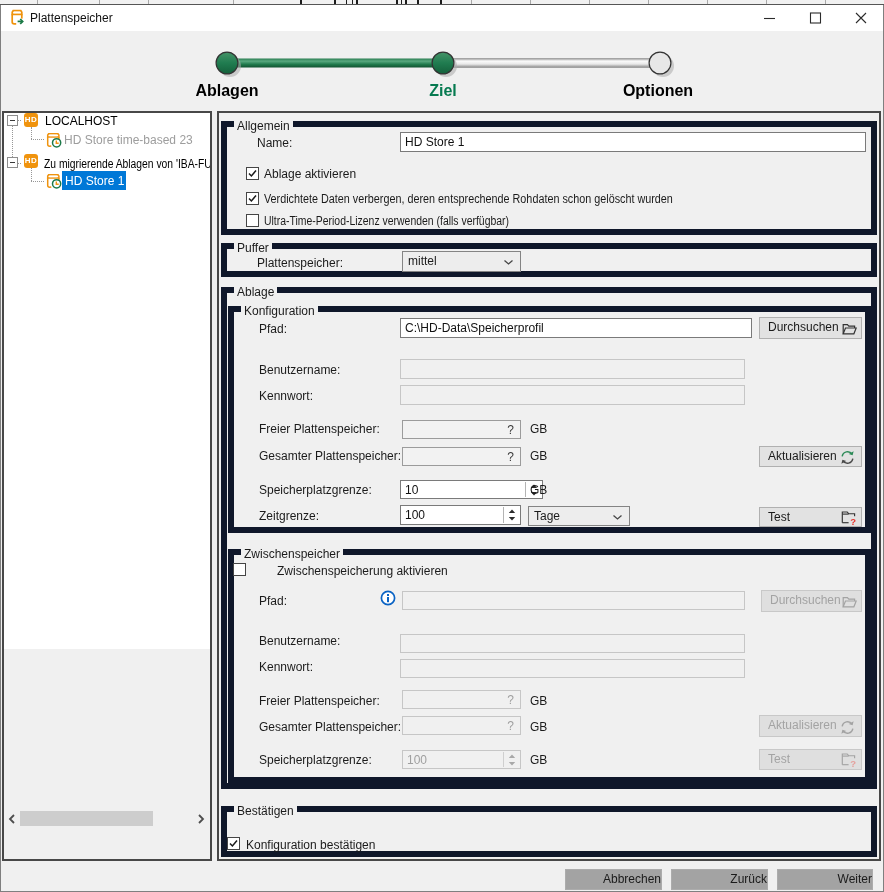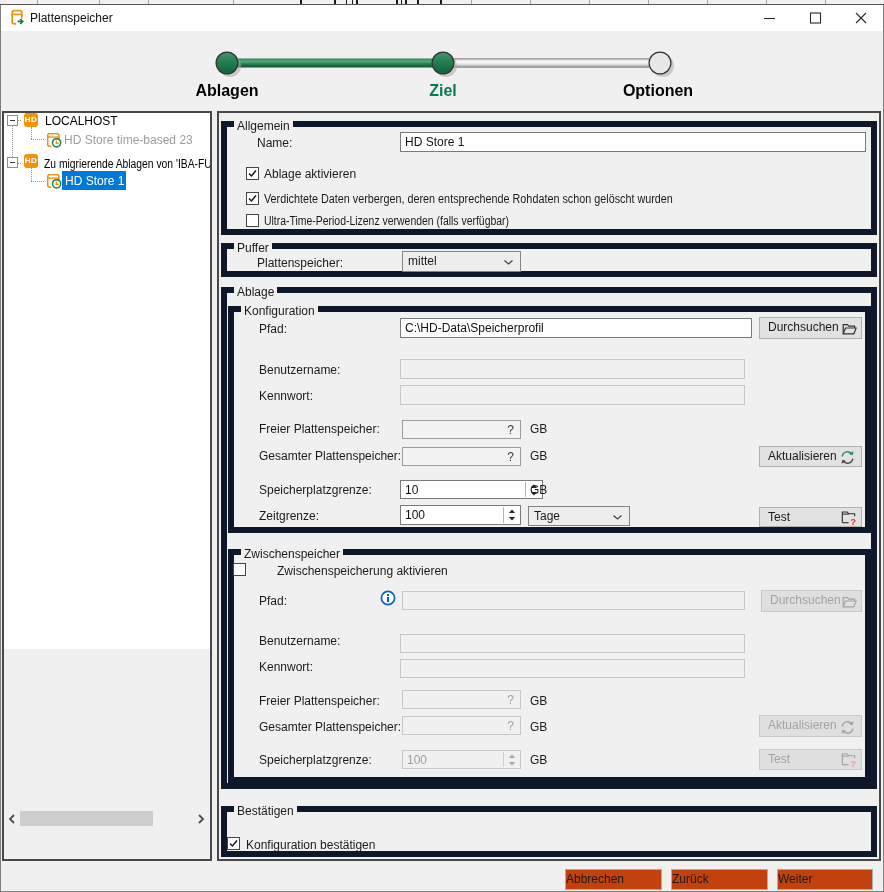--- a/index.html
+++ b/index.html
@@ -10,22 +10,22 @@
 .inp{position:absolute;background:#fff;border:1px solid #7a7a7a;font-size:12px;color:#111;
  line-height:18px;padding:0 0 0 4px;white-space:nowrap;overflow:hidden;}
 .dis{background:#f0f0f0;border:1px solid #c6c6c6;color:#9f9f9f;}
 .ro{background:#f2f2f2;border:1px solid #9b9b9b;}
 .grp{position:absolute;border:6px solid #0f172a;padding-left:25px;}
 .grp>span{position:absolute;top:-7px;left:7px;background:#f0f0f0;padding:0 3px;line-height:13px;color:#1b1b1b;}
 .btn{position:absolute;background:#e2e2e2;border:1px solid #b0b0b0;color:#1b1b1b;
  font-size:12px;line-height:19px;padding-left:8px;}
 .btnd{background:#dfdfdf;border:1px solid #c8c8c8;color:#a3a3a3;}
 .cb{position:absolute;width:13px;height:13px;background:#fff;border:1px solid #454545;}
-.bb{position:absolute;top:869px;width:97px;height:21px;background:#c2410c;border:1px solid #acacac;
- text-align:left;line-height:19px;color:#1b1b1b;font-size:12px;}
+.bb{position:absolute;top:869px;width:97px;height:21px;background:#a3a3a3;border:1px solid #acacac;
+ text-align:right;line-height:19px;color:#1b1b1b;font-size:12px;}
 .spin{position:absolute;right:1px;top:1px;bottom:1px;width:16px;border-left:1px solid #b4b4b4;background:inherit;}
 .tick{position:absolute;top:0;width:1px;height:4px;background:#a8a8a8;}
 .tickd{position:absolute;top:0;background:#1c1c1c;}
 </style>
 </head>
 <body>
 
 <div class="abs" style="left:0;top:0;width:884px;height:5px;background:#f1f1f1;"></div>
 <div class="tick" style="left:37px"></div>
 <div class="tick" style="left:99px"></div>

